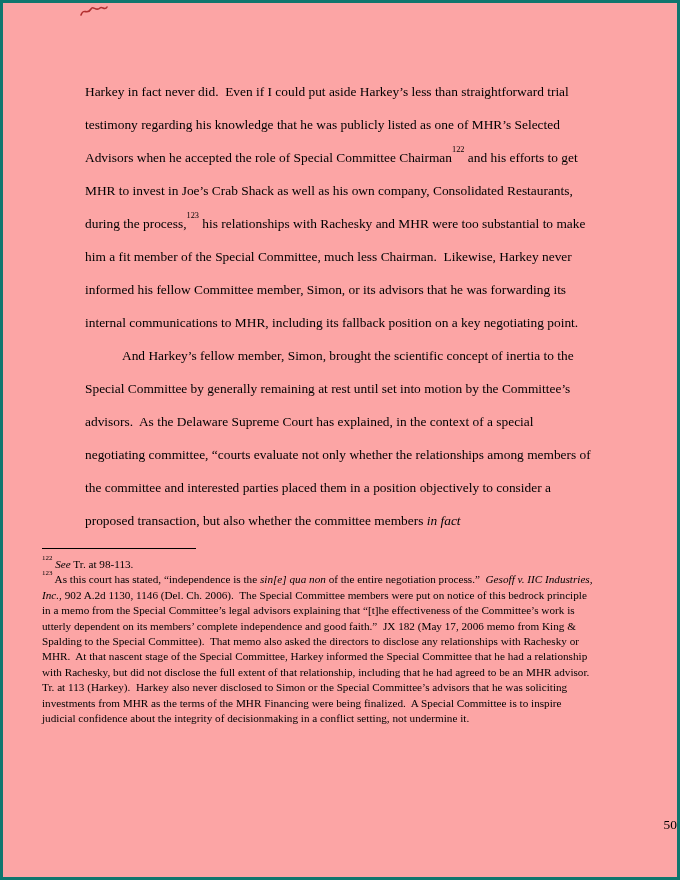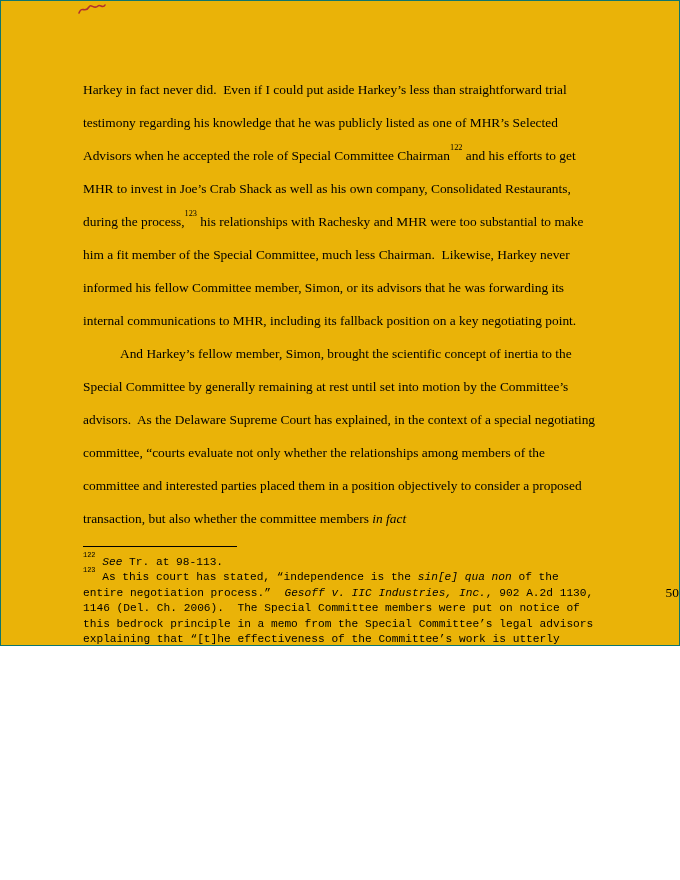--- a/index.html
+++ b/index.html
@@ -1,23 +1,23 @@
 <!DOCTYPE html>
 <html lang="en"><head>
 <meta charset="utf-8">
 <title>Opinion — Page 50</title>
 <style>
   * { margin: 0; padding: 0; box-sizing: border-box; }
   html, body { background: #ffffff; }
   .page {
     position: relative;
     width: 680px;
-    height: 646px;
-    background: #eab308;
-    border: 1px solid #0f766e;
+    height: 880px;
+    background: #fca5a5;
+    border: 3px solid #0f766e;
     color: #000000;
     font-family: "Liberation Serif", "DejaVu Serif", serif;
     overflow: hidden;
   }
   .pen-mark {
     position: absolute;
     left: 76px;
     top: 1px;
   }
   .content {
@@ -31,22 +31,21 @@
     margin: 0;
   }
   .para.indent { text-indent: 37px; }
   .fnref {
     font-size: 62%;
     line-height: 0;
     position: relative;
     top: -0.55em;
   }
   .footnote-area {
-    padding: 0 80px 0 82px;
-    font-family: Liberation Mono, monospace;
+    padding: 0 80px 0 39px;
   }
   .fn-separator {
     width: 154px;
     border-top: 1px solid #000000;
     margin-top: 11px;
     margin-bottom: 8px;
   }
   .footnote {
     font-size: 11.2px;
     line-height: 15.4px;

